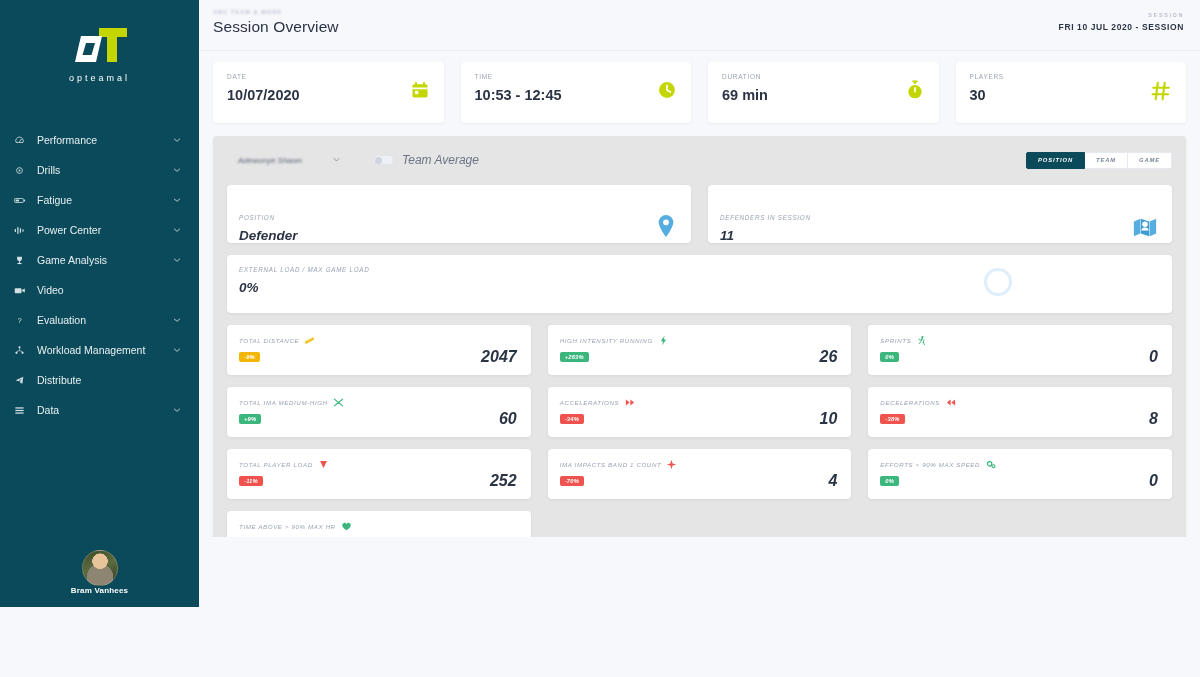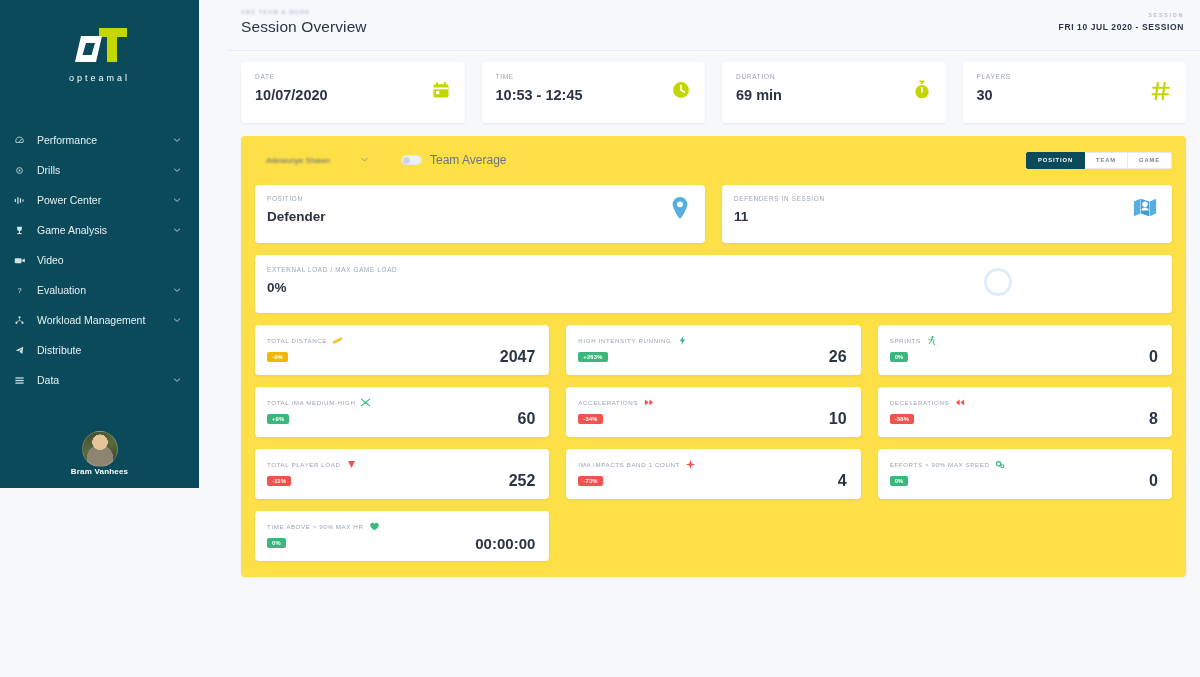--- a/index.html
+++ b/index.html
@@ -6,21 +6,21 @@
   html, body {
     width: 1200px; height: 677px;
     font-family: "Liberation Sans", sans-serif;
     background: #f7f8fc;
     overflow: hidden;
   }
   .app { display: flex; width: 1200px; height: 677px; }
 
   
   .sidebar {
-    width: 199px; height: 488px;
+    width: 199px; height: 607px;
     background: #0b4a5a;
     flex: 0 0 199px;
     position: relative;
     display: flex; flex-direction: column;
   }
   .logo-wrap { padding: 24px 0 14px; text-align: center; }
   .logo-mark { display: block; margin: 0 auto; }
   .logo-word {
     margin-top: 7px;
     color: #ffffff;
@@ -59,21 +59,21 @@
       linear-gradient(160deg, #3b4a2a 0%, #5c6b3e 45%, #2f3a22 100%);
     border: 1px solid rgba(255,255,255,.18);
     overflow: hidden;
   }
   .user-name {
     margin-top: 0; color: #fff;
     font-size: 8px; font-weight: 700; letter-spacing: .2px;
   }
 
   
-  .main { flex: 1 1 auto; height: 677px; overflow: hidden; position: relative; padding-left: 28px; }
+  .main { flex: 1 1 auto; height: 537px; overflow: hidden; position: relative; }
   .topbar {
     height: 51px; padding: 9px 16px 0 14px;
     display: flex; align-items: flex-start; justify-content: space-between;
     border-bottom: 1px solid #e9ecf3;
     background: #f7f8fc;
   }
   .crumb {
     font-size: 5.5px; letter-spacing: 1.1px; color: #b9c0cf;
     text-transform: uppercase; font-weight: 700;
     filter: blur(0.9px);
@@ -108,23 +108,24 @@
     text-transform: uppercase; font-weight: 400;
   }
   .stat-value {
     font-size: 14.5px; color: #2b3445; font-weight: 700; margin-top: 7px;
   }
   .stat-ico { margin-top: 7px; }
 
   
   .panel {
     margin-top: 13px;
-    background: #fde047; border-radius: 4px;
+    background: #e5e5e5; border-radius: 4px;
     box-shadow: 0 1px 3px rgba(30,40,70,.07);
     padding: 11px 14px 16px 14px;
+    font-style: italic;
   }
   .filter-row { display: flex; align-items: center; height: 26px; }
   .select {
     width: 118px; height: 22px;
     display: flex; align-items: center; justify-content: space-between;
     font-size: 8px; color: #5b6478;
     cursor: pointer; padding-left: 11px; padding-right: 4px;
   }
   .select-text { filter: blur(0.9px); }
   .toggle-wrap { display: flex; align-items: center; margin-left: 28px; }
@@ -154,21 +155,21 @@
     background: #0b4a5a; color: #fff; border-color: #0b4a5a;
   }
 
   
   .pos-row { display: flex; gap: 17px; margin-top: 12px; }
   .pos-card {
     flex: 1 1 0; height: 58px;
     background: #fff; border-radius: 4px;
     box-shadow: 0 1px 3px rgba(30,40,70,.07);
     padding: 10px 14px 0 12px;
-    display: flex; align-items: flex-start; justify-content: space-between;
+    display: flex; align-items: flex-end; justify-content: space-between;
   }
   .pos-label {
     font-size: 6.3px; letter-spacing: .7px; color: #9aa3b5;
     text-transform: uppercase;
   }
   .pos-value { font-size: 13.5px; color: #2b3445; font-weight: 700; margin-top: 7px; }
 
   .load-card {
     margin-top: 12px; height: 58px;
     background: #fff; border-radius: 4px;
@@ -255,20 +256,35 @@
             </svg>
         </span>
         <span class="nav-label">Drills</span>
         <span class="nav-chev">
           <svg width="8" height="8" viewBox="0 0 12 12">
               <path d="M2 4.5 L6 8 L10 4.5" fill="none" stroke="#dfeaec" stroke-width="1.4" stroke-linecap="round"></path>
             </svg>
         </span>
       </div>
 
+      <div class="nav-item">
+        <span class="nav-ico">
+          <svg width="12" height="11" viewBox="0 0 18 12">
+              <rect x="1" y="3" width="13" height="6" rx="1" fill="none" stroke="#dfeaec" stroke-width="1.2"></rect>
+              <rect x="2.6" y="4.6" width="5" height="2.8" fill="#dfeaec"></rect>
+              <rect x="15" y="4.6" width="1.6" height="2.8" fill="#dfeaec"></rect>
+            </svg>
+        </span>
+        <span class="nav-label">Fatigue</span>
+        <span class="nav-chev">
+          <svg width="8" height="8" viewBox="0 0 12 12">
+              <path d="M2 4.5 L6 8 L10 4.5" fill="none" stroke="#dfeaec" stroke-width="1.4" stroke-linecap="round"></path>
+            </svg>
+        </span>
+      </div>
 
       <div class="nav-item">
         <span class="nav-ico">
           <svg width="12" height="11" viewBox="0 0 16 12">
               <rect x="1" y="4" width="1.6" height="4" fill="#dfeaec"></rect>
               <rect x="4.4" y="1.5" width="1.6" height="9" fill="#dfeaec"></rect>
               <rect x="7.8" y="3" width="1.6" height="6" fill="#dfeaec"></rect>
               <rect x="11.2" y="4.5" width="1.6" height="3" fill="#dfeaec"></rect>
             </svg>
         </span>

